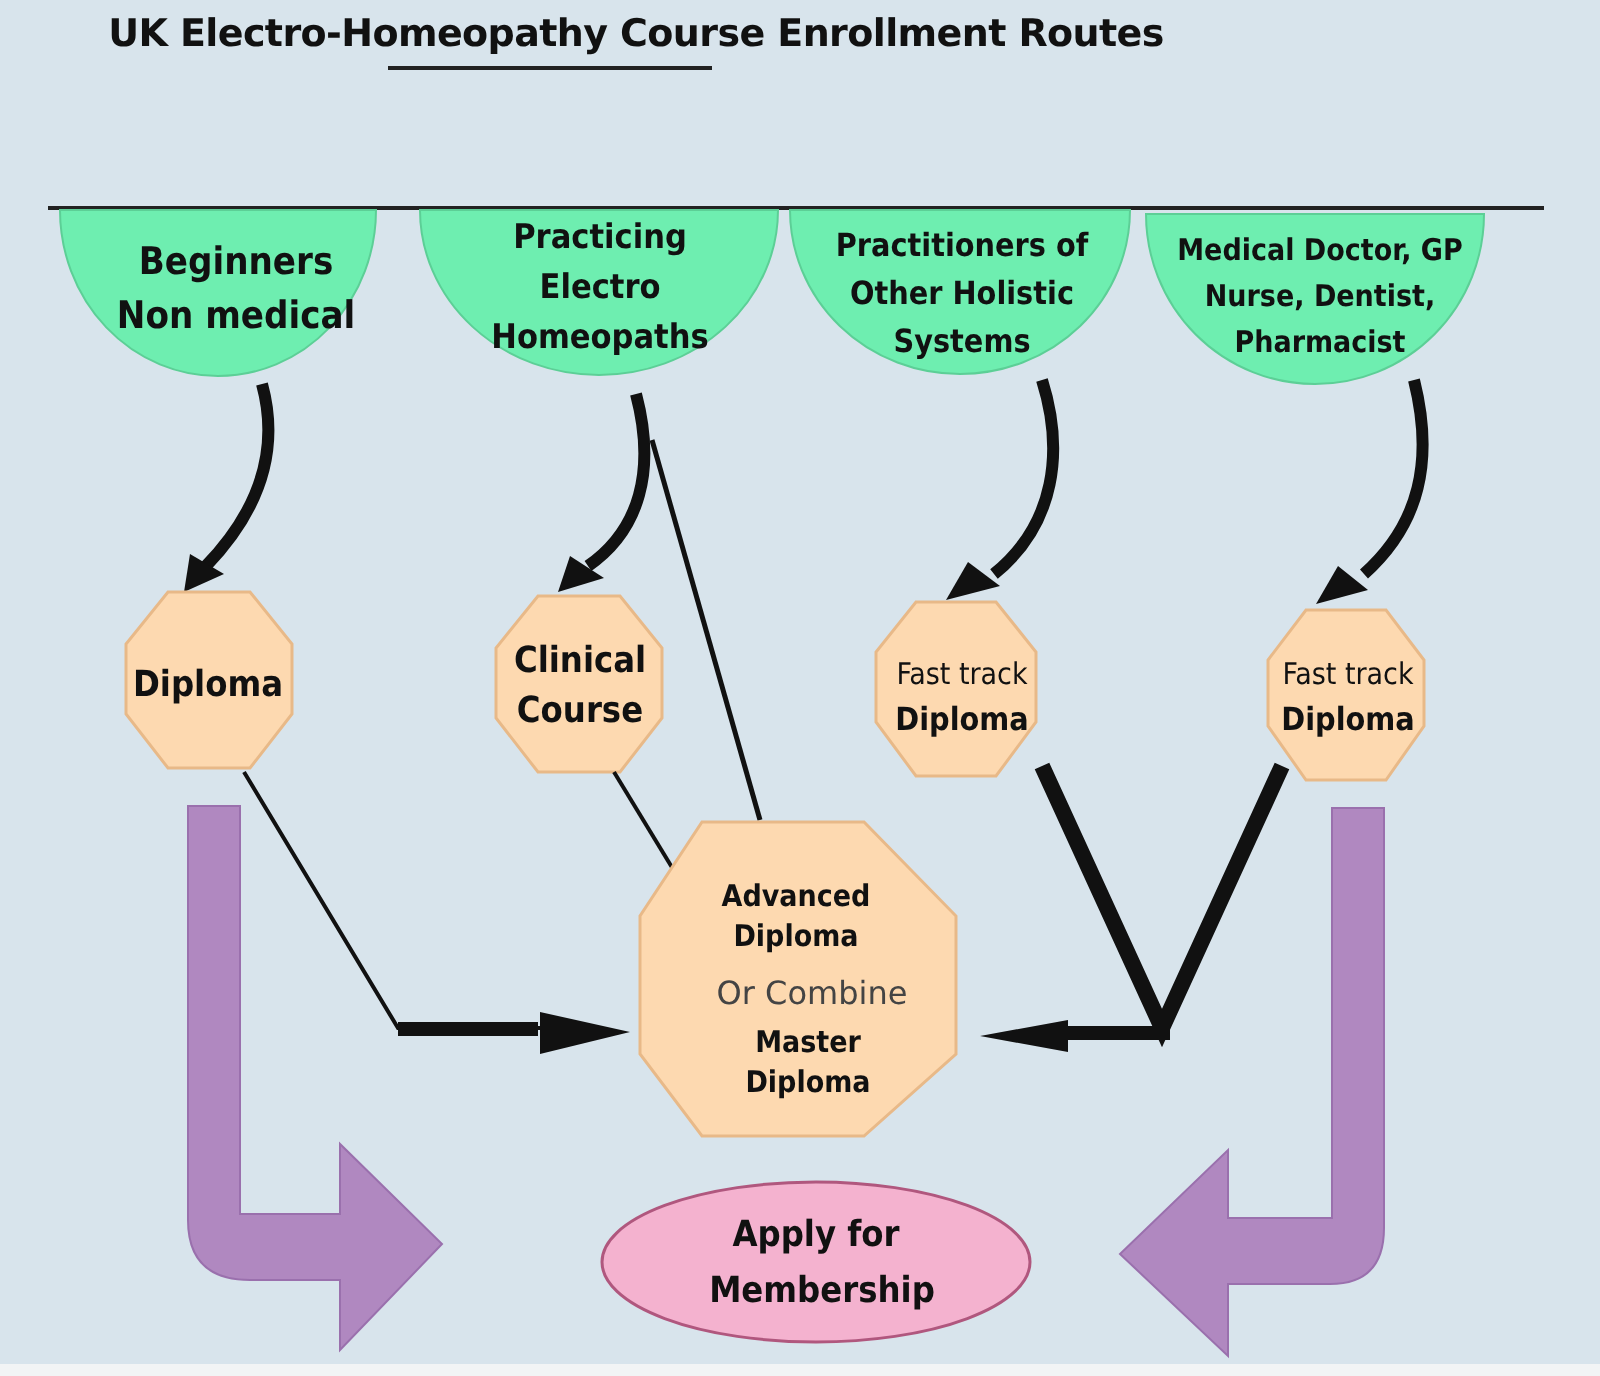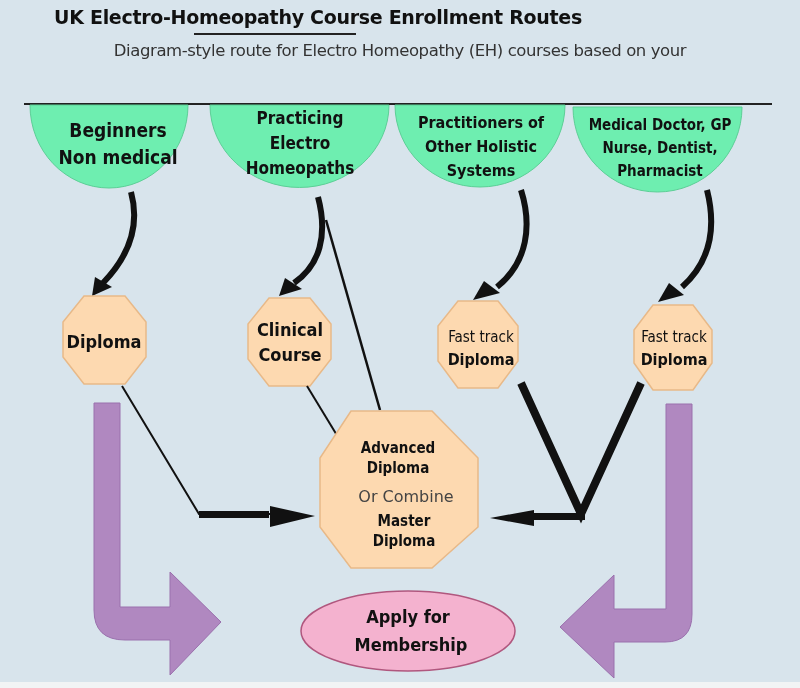--- a/index.html
+++ b/index.html
@@ -11,21 +11,20 @@
   svg.diagram { position:absolute; left:0; top:0; }
   .node-text { font-family:"DejaVu Sans Condensed","DejaVu Sans", sans-serif; fill:#111; text-anchor:middle; }
   .bottom-strip { position:absolute; left:0; top:682px; width:800px; height:6px; background:#f2f4f5; }
 </style>
 </head>
 <body>
 
 <div class="title">UK Electro-Homeopathy Course Enrollment Routes</div>
 <div class="title-rule"></div>
 <div class="subtitle">
-  <div>Diagram-style route for Electro Homeopathy (EH) courses based on your</div>
 </div>
 <div class="top-rule"></div>
 
 <svg class="diagram" width="800" height="688" viewBox="0 0 800 688">
   <defs>
     <marker id="arrowHead" markerWidth="6" markerHeight="6" refX="3" refY="3" orient="auto" markerUnits="strokeWidth">
       <path d="M0,0 L6,3 L0,6 z" fill="#111"></path>
     </marker>
   </defs>
 

